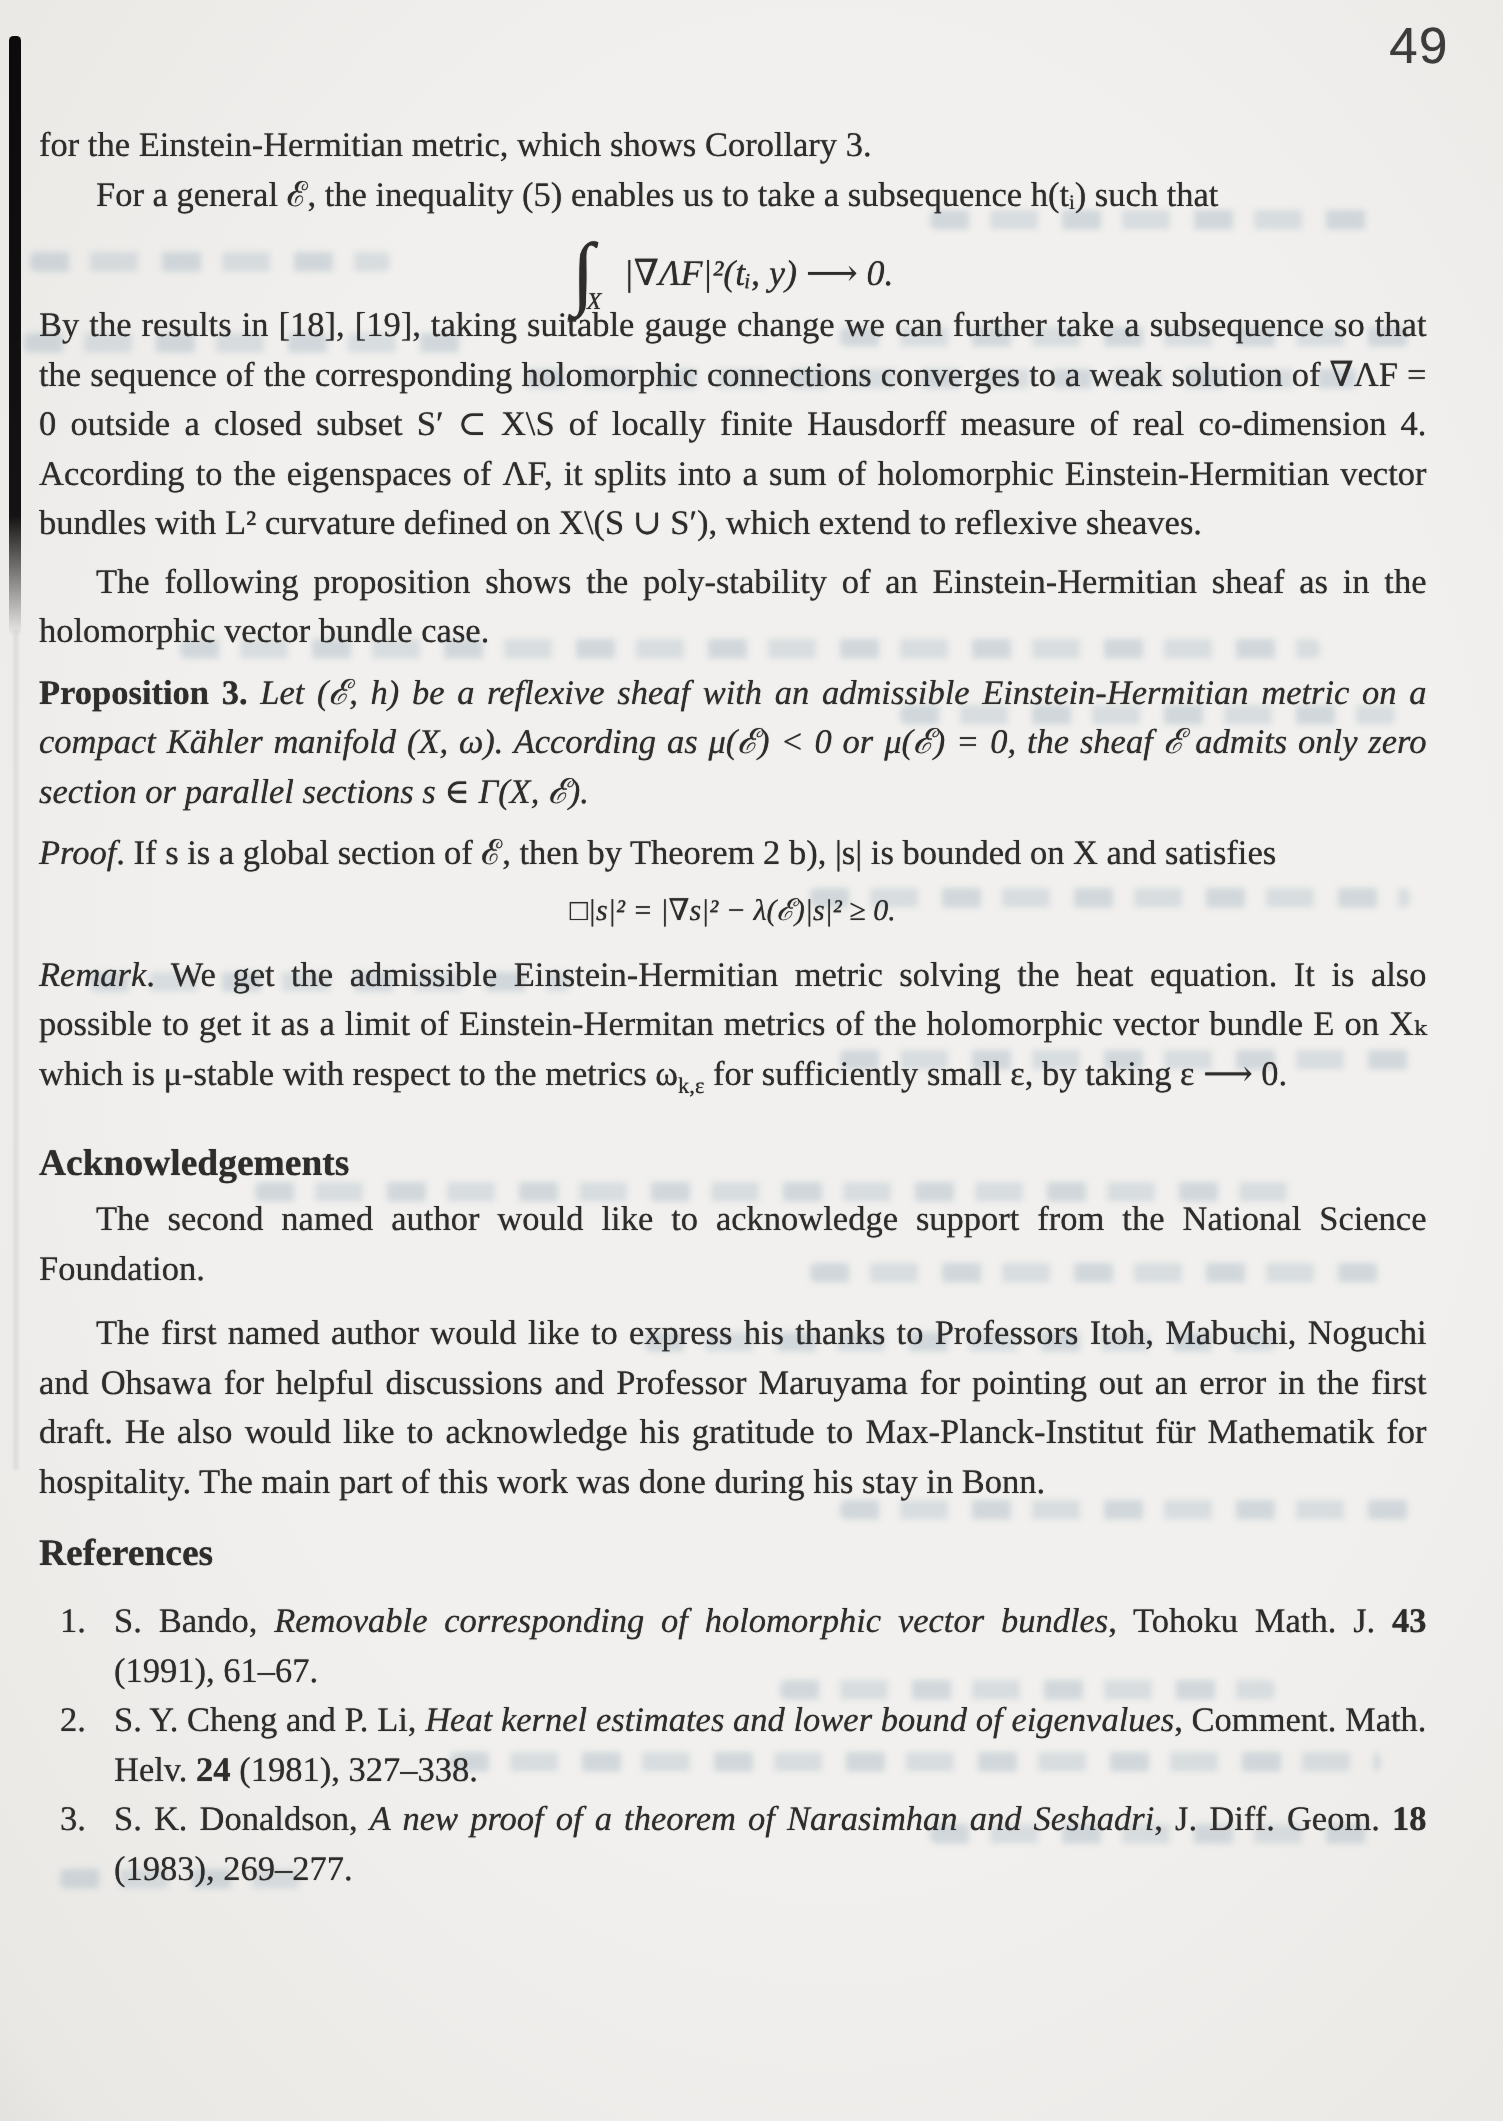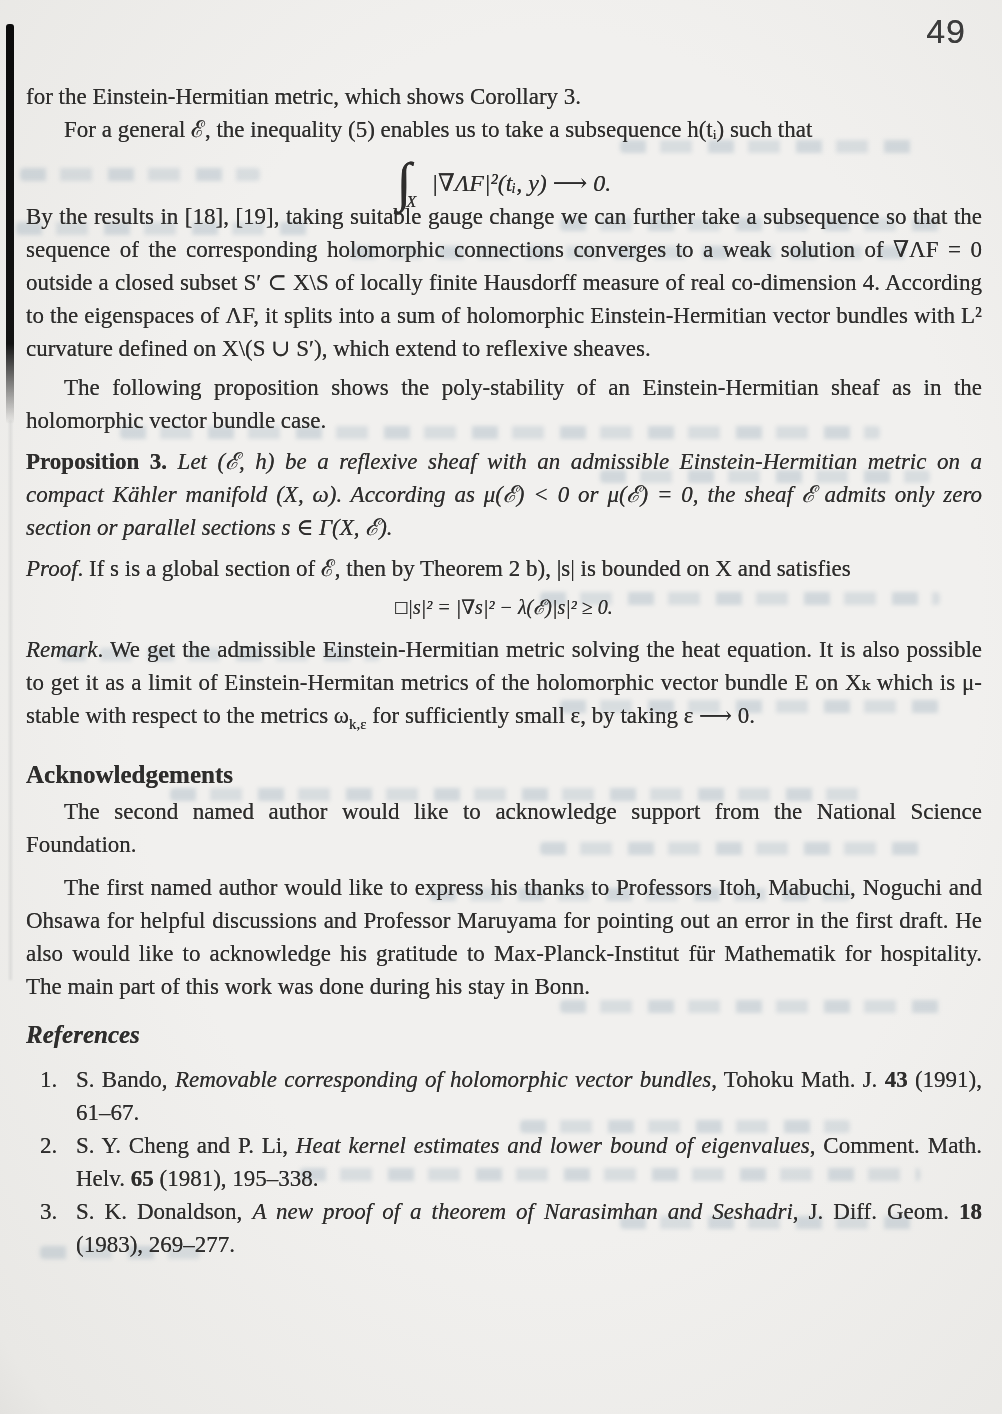--- a/index.html
+++ b/index.html
@@ -4,21 +4,21 @@
 <style>
   html,body { margin:0; padding:0; }
   body {
     width:1002px; height:1414px; position:relative; overflow:hidden;
     background: radial-gradient(ellipse at 55% 45%, #f1f0ee 55%, #e9e8e5 95%, #e3e2df 100%);
     font-family: "Liberation Serif", "DejaVu Serif", serif;
     color:#2e2d2c;
   }
   .page-content {
     position:absolute; left:0; top:0; width:1002px; height:1414px;
-    padding:80px 20px 0 26px; box-sizing:border-box;
+    padding:80px 51px 0 26px; box-sizing:border-box;
     font-size:23px; line-height:33px; text-align:justify;
     text-shadow: 0 0 0.6px rgba(45,45,45,.85);
   }
   .pagenum {
     position:absolute; top:12px; right:36px;
     font-family:"Liberation Sans", sans-serif;
     font-size:34px; color:#3c3c3c; letter-spacing:1px;
     text-shadow: 0 0 0.5px rgba(60,60,60,.8);
   }
   p { margin:0; }
@@ -27,21 +27,21 @@
   .gap-m { margin-top:8px; }
   .formula { text-align:center; font-style:italic; margin:2px 0; line-height:70px; height:50px; }
   .formula2 { text-align:center; font-style:italic; margin:2px 0; line-height:40px; height:40px; font-size:20px; }
   .big-int { font-size:54px; font-style:normal; vertical-align:middle; position:relative; top:-4px; }
   .int-x { font-size:16px; font-style:italic; position:relative; top:16px; left:-5px; margin-right:10px; }
   .f-expr { font-size:24px; }
   .prop-label, .heading { font-weight:bold; }
   .prop-body { font-style:italic; }
   .rp-label { font-style:italic; }
   .heading { font-size:25px; line-height:36px; margin-top:16px; text-align:left; }
-  .heading.refs { margin-top:14px;font-style:italic; }
+  .heading.refs { margin-top:14px; }
   .ack-p1 { margin-top:10px; }
   .ack-p2 { margin-top:2px; }
   .ref-list { margin-top:10px; }
   .ref-item { position:relative; padding-left:50px; }
   .ref-num { position:absolute; left:14px; top:0; }
   .ref-title { font-style:italic; }
   .ref-vol { font-weight:bold; }
   sub.small { font-size:15px;font-family:Liberation Serif, serif; }
   
   .scan-edge {
@@ -117,20 +117,20 @@
 
   <p class="indent ack-p1">The first named author would like to express his thanks to Professors Itoh, Mabuchi, Noguchi and Ohsawa for helpful discussions and Professor Maruyama for pointing out an error in the first draft.  He also would like to acknowledge his gratitude to Max-Planck-Institut für Mathematik for hospitality.  The main part of this work was done during his stay in Bonn.</p>
 
   <div class="heading refs">References</div>
 
   <div class="ref-list">
     <div class="ref-item">
       <span class="ref-num">1.</span><span>S. Bando, </span><span class="ref-title">Removable corresponding of holomorphic vector bundles</span><span>, Tohoku Math. J. </span><span class="ref-vol">43</span><span> (1991), 61–67.</span>
     </div>
     <div class="ref-item">
-      <span class="ref-num">2.</span><span>S. Y. Cheng and P. Li, </span><span class="ref-title">Heat kernel estimates and lower bound of eigenvalues</span><span>, Comment. Math. Helv. </span><span class="ref-vol">65</span><span> (1981), 195–338.</span>
+      <span class="ref-num">2.</span><span>S. Y. Cheng and P. Li, </span><span class="ref-title">Heat kernel estimates and lower bound of eigenvalues</span><span>, Comment. Math. Helv. </span><span class="ref-vol">24</span><span> (1981), 327–338.</span>
     </div>
     <div class="ref-item">
       <span class="ref-num">3.</span><span>S. K. Donaldson, </span><span class="ref-title">A new proof of a theorem of Narasimhan and Seshadri</span><span>, J. Diff. Geom. </span><span class="ref-vol">18</span><span> (1983), 269–277.</span>
     </div>
   </div>
 
 </div>
 
 </body></html>

